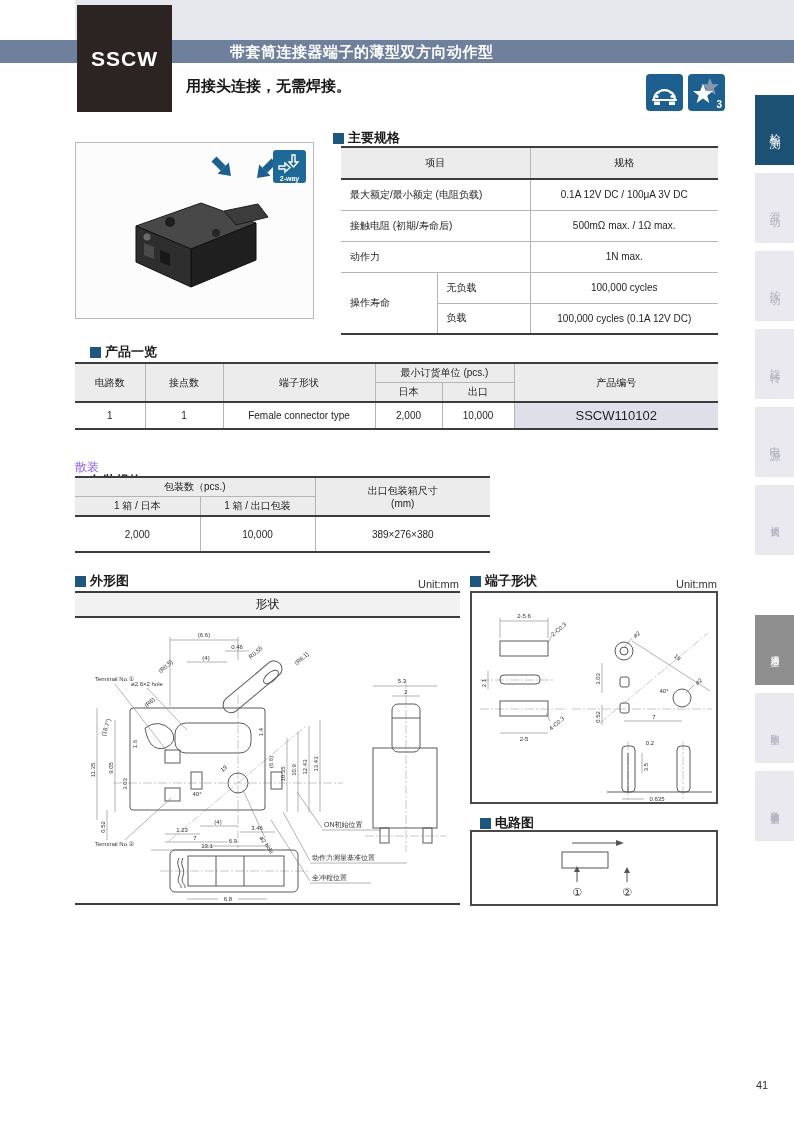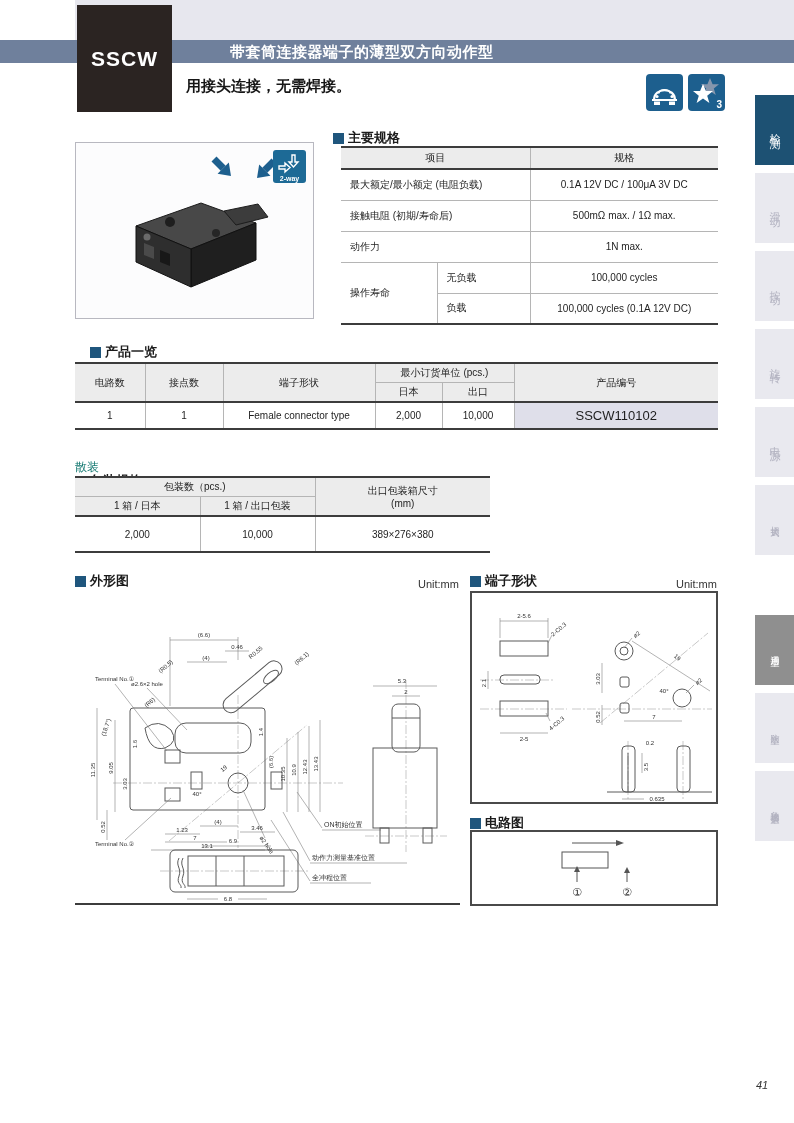--- a/index.html
+++ b/index.html
@@ -24,21 +24,21 @@
               display:flex; align-items:center; justify-content:center; font-size:11px;
               writing-mode:vertical-rl; text-orientation:upright; letter-spacing:5px; }
   .side-tab.active1 { background:#1d5173; color:#fff; }
   .side-tab.active2 { background:#8f8f8f; color:#fff; }
   .side-tab.small { font-size:9px; letter-spacing:1px; }
 
   
   .sec { position:absolute; font-size:13px; font-weight:bold; color:#1c1c1c; display:flex; align-items:center; gap:4px; }
   .bullet { display:inline-block; width:11px; height:11px; background:#1f567d; }
   .unit-label { position:absolute; font-size:11px; color:#333; }
-  .sub-label  { position:absolute; font-size:12px; color:#0f766e; }
+  .sub-label  { position:absolute; font-size:12px; color:#8b5cf6; }
 
   
   .photo-box { position:absolute; left:75px; top:142px; width:239px; height:177px; background:#fcfcfd;
                border:1px solid #b8b8c0; }
   .twoway { position:absolute; right:7px; top:7px; width:33px; height:33px; background:#1d6a96; border-radius:3px;
             display:flex; flex-direction:column; align-items:center; justify-content:flex-end; }
   .twoway-label { color:#fff; font-size:7px; font-weight:bold; line-height:9px; }
 
   
   table { border-collapse:collapse; table-layout:fixed; font-size:10px; color:#1e1e1e; }
@@ -61,21 +61,21 @@
   .terminal-box { position:absolute; left:470px; top:591px; width:248px; height:213px; border:2px solid #4a4a4a; background:#fff; }
   .circuit-box  { position:absolute; left:470px; top:830px; width:248px; height:76px; border:2px solid #4a4a4a; background:#fff; }
 
   svg text { font-family:"Liberation Sans","DejaVu Sans",sans-serif; fill:#333; }
   .dim { stroke:#808080; stroke-width:.6; } .part { stroke:#5a5a5a; stroke-width:1; fill:none; }
   .cl  { stroke:#909090; stroke-width:.5; stroke-dasharray:9 2 2 2; }
 
   
   .footer-brand { position:absolute; left:0; top:1071px; width:794px; text-align:center;
                   font-size:19px; font-weight:bold; color:#1e5c8c; letter-spacing:1px; }
-  .page-num { position:absolute; left:756px; top:1079px; font-size:11px; color:#333;font-style:italic; }
+  .page-num { position:absolute; left:756px; top:1079px; font-size:11px; color:#333; }
 </style>
 </head>
 <body>
 
 <div class="page">
 
   <div class="top-band"></div>
   <div class="title-bar"></div>
   <div class="model-box">SSCW</div>
   <div class="doc-title">带套筒连接器端子的薄型双方向动作型</div>
@@ -152,21 +152,21 @@
     <span>主要规格</span>
   </div>
   <div class="spec-wrap">
     <table class="dtable">
       <colgroup>
           <col style="width:96px">
           <col style="width:93px">
           <col style="width:188px">
         </colgroup>
       <tbody>
-          <tr style="height:22px">
+          <tr style="height:32px">
         <th colspan="2" class="nol hb">项目</th>
         <th class="nor hb">规格</th>
       </tr>
       <tr style="height:31px">
         <td colspan="2" class="nol item">最大额定/最小额定 (电阻负载)</td>
         <td class="nor">0.1A 12V DC / 100μA 3V DC</td>
       </tr>
       <tr style="height:31px">
         <td colspan="2" class="nol item">接触电阻 (初期/寿命后)</td>
         <td class="nor">500mΩ max. / 1Ω max.</td>
@@ -257,20 +257,21 @@
       </tr>
     </tbody>
       </table>
   </div>
 
   <div class="sec" style="left:75px; top:572px">
     <span class="bullet"></span>
     <span>外形图</span>
   </div>
   <div class="unit-label" style="left:418px; top:578px">Unit:mm</div>
+  <div class="shape-bar">形状</div>
 
   <div class="outline-area">
     <svg width="385" height="283" viewBox="0 0 385 283">
 
       <line class="cl" x1="38" y1="163" x2="268" y2="163"></line>
       <line class="cl" x1="163" y1="75" x2="163" y2="228"></line>
       <line class="cl" x1="94" y1="221" x2="232" y2="105"></line>
       <line class="cl" x1="331" y1="60" x2="331" y2="232"></line>
       <line class="cl" x1="290" y1="216" x2="372" y2="216"></line>
       <line class="cl" x1="85" y1="251" x2="235" y2="251"></line>
@@ -445,21 +446,21 @@
         <text x="204" y="66" transform="rotate(40 204 66)">19</text>
         <text x="228" y="90" transform="rotate(-40 228 90)">ø2</text>
         <text x="182" y="126">7</text>
         <text x="178" y="152">0.2</text>
         <text x="176" y="174" transform="rotate(-90 176 174)">3.5</text>
         <text x="185" y="208">0.635</text>
       </g>
     </svg>
   </div>
 
-  <div class="sec" style="left:470px; top:814px">
+  <div class="sec" style="left:480px; top:814px">
     <span class="bullet"></span>
     <span>电路图</span>
   </div>
   <div class="circuit-box">
     <svg width="244" height="72" viewBox="0 0 244 72">
       <g stroke="#555" stroke-width="1" fill="none">
         <rect x="90" y="20" width="46" height="16"></rect>
         <line x1="100" y1="11" x2="144" y2="11"></line>
         <line x1="105" y1="36" x2="105" y2="50"></line>
         <line x1="155" y1="37" x2="155" y2="50"></line>

